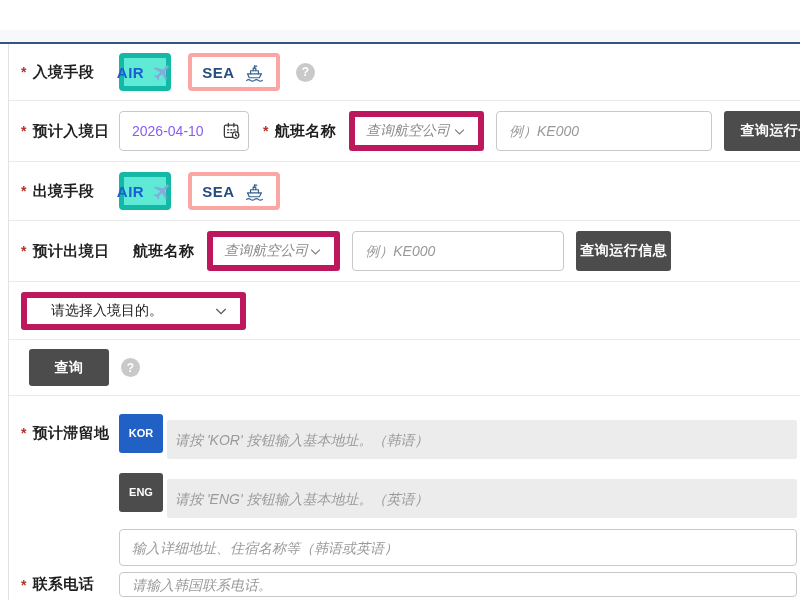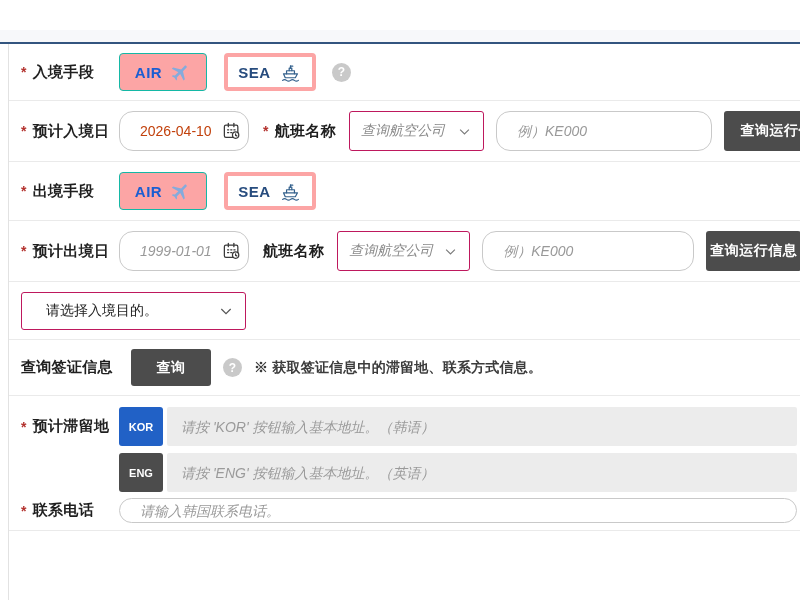--- a/index.html
+++ b/index.html
@@ -28,41 +28,41 @@
     flex-shrink:0; display:flex; align-items:center; margin-left:14px;
     font-size:15px; font-weight:700; color:#1f1f1f; letter-spacing:.3px;
   }
   .req { color:#b3322e; margin-right:6px; font-size:14px; font-weight:700; }
 
   .method-btn {
     height:38px; border-radius:4px; display:flex; align-items:center; justify-content:center;
     gap:8px; font-size:15px; font-weight:700; cursor:pointer; flex-shrink:0;
     background:#fff; font-family:inherit; letter-spacing:.5px;
   }
-  .method-air { width:88px; background:#fca5a5; border:1px solid #14b8a6; color:#1a5ed2; }
+  .method-air { width:52px; background:#5eead4; border:5px solid #14b8a6; color:#1a5ed2; }
   .method-sea { width:92px; background:#ffffff; border:4px solid #fca5a5; color:#274c7e; margin-left:17px; }
 
   .help {
     width:19px; height:19px; border-radius:50%; background:#c9c9c9; color:#fff;
     font-size:12px; font-weight:700; display:flex; align-items:center; justify-content:center;
     margin-left:16px; flex-shrink:0; cursor:pointer;
   }
 
   .inp {
-    height:40px; border:1px solid #c9c9c9; border-radius:14px; font-size:14px;
-    padding:0 20px; color:#c2410c; font-family:inherit; background:#fff; outline:none;
+    height:40px; border:1px solid #c9c9c9; border-radius:4px; font-size:14px;
+    padding:0 12px; color:#8b5cf6; font-family:inherit; background:#fff; outline:none;
   }
   .inp::placeholder { color:#999; font-style:italic; }
 
   .datebox { width:130px; position:relative; flex-shrink:0; }
   .datebox .inp { width:100%; padding-right:34px; }
   .cal-icon { position:absolute; right:8px; top:50%; transform:translateY(-50%); pointer-events:none; display:flex; }
 
   .selbox {
-    height:40px; border:1px solid #be185d; border-radius:3px; background:#fff;
+    height:40px; border:6px solid #be185d; border-radius:3px; background:#fff;
     display:flex; align-items:center; justify-content:space-between;
     padding:0 11px; flex-shrink:0; cursor:pointer;
   }
   .sel-ph { color:#8a8a8a; font-style:italic; font-size:14px; }
   .sel-dark { color:#222; font-size:14px; }
 
   .dark-btn {
     background:#4c4c4c; color:#fff; border:none; border-radius:3px; cursor:pointer;
     font-weight:700; font-size:14px; height:40px; flex-shrink:0; font-family:inherit;
     letter-spacing:.5px;
@@ -75,21 +75,21 @@
   .spacer { width:98px; flex-shrink:0; }
   .addr-btn {
     width:44px; height:39px; border:none; border-radius:3px; color:#fff; cursor:pointer;
     font-weight:700; font-size:11px; flex-shrink:0; font-family:inherit;
     display:flex; align-items:center; justify-content:center;
   }
   .addr-kor { background:#2161c6; }
   .addr-eng { background:#4c4c4c; }
   .addr-input {
     flex:1; height:39px; background:#ececec; border:none; margin-left:4px;
-    padding:0 14px; font-size:14px; font-family:inherit; outline:none; border-radius:2px;
+    padding:0 8px; font-size:14px; font-family:inherit; outline:none; border-radius:2px;margin-top:13px;
   }
   .addr-input::placeholder { color:#9a9a9a; font-style:italic; }
   .wide-input { flex:1; height:37px; }
   .gap7  { margin-top:7px; }
   .gap11 { margin-top:11px; }
   .gap6  { margin-top:6px; }
   .pad-b7 { padding-bottom:7px; }
 
   svg { display:block; }
 </style>
@@ -196,37 +196,20 @@
           </svg>
         </span>
       </button>
     </div>
 
     <div class="frow h61">
       <div class="flabel">
         <span class="req">*</span>
         <span>预计出境日</span>
       </div>
-      <div class="datebox">
-        <input class="inp" type="text" placeholder="1999-01-01" style="">
-        <span class="cal-icon">
-          <svg viewBox="0 0 24 24" width="19" height="19" fill="none" stroke="#3a3a3a" stroke-width="1.6" stroke-linecap="round">
-            <rect x="3" y="4.5" width="17" height="15.5" rx="2"></rect>
-            <line x1="8" y1="2.5" x2="8" y2="6.5"></line>
-              <line x1="15" y1="2.5" x2="15" y2="6.5"></line>
-            <line x1="7" y1="10.5" x2="8.5" y2="10.5"></line>
-              <line x1="11" y1="10.5" x2="12.5" y2="10.5"></line>
-              <line x1="15" y1="10.5" x2="16.5" y2="10.5"></line>
-            <line x1="7" y1="14" x2="8.5" y2="14"></line>
-              <line x1="11" y1="14" x2="12.5" y2="14"></line>
-            <circle cx="17.2" cy="17.2" r="4" fill="#fff"></circle>
-            <polyline points="17.2 15.6 17.2 17.4 18.6 18.2"></polyline>
-          </svg>
-        </span>
-      </div>
       <div class="flabel-inline">
         <span>航班名称</span>
       </div>
       <div class="selbox" style="width:133px; margin-left:13px;">
         <span class="sel-ph">查询航空公司</span>
         <span>
           <svg viewBox="0 0 24 24" width="15" height="15" fill="none" stroke="#7a7a7a" stroke-width="1.8">
               <polyline points="5 9 12 16 19 9"></polyline>
             </svg>
         </span>
@@ -240,42 +223,42 @@
         <span class="sel-dark">请选择入境目的。</span>
         <span>
           <svg viewBox="0 0 24 24" width="16" height="16" fill="none" stroke="#555" stroke-width="1.8">
               <polyline points="5 9 12 16 19 9"></polyline>
             </svg>
         </span>
       </div>
     </div>
 
     <div class="frow h56">
-      <div class="flabel" style="width:102px;">
-        <span>查询签证信息</span>
-      </div>
       <button class="dark-btn" style="width:80px; height:37px; margin-left:8px;">查询</button>
       <span class="help" style="margin-left:12px;">?</span>
-      <span class="note">※ 获取签证信息中的滞留地、联系方式信息。</span>
     </div>
 
     <div class="stay-block pad-b7">
       <div class="stay-row">
         <div class="flabel">
           <span class="req">*</span>
           <span>预计滞留地</span>
         </div>
         <button class="addr-btn addr-kor">KOR</button>
         <input class="addr-input" type="text" disabled="" placeholder="请按 'KOR' 按钮输入基本地址。（韩语）" style="">
       </div>
       <div class="stay-row gap7">
         <div class="spacer"></div>
         <button class="addr-btn addr-eng">ENG</button>
         <input class="addr-input" type="text" disabled="" placeholder="请按 'ENG' 按钮输入基本地址。（英语）" style="">
       </div>
+      <div class="stay-row gap11">
+        <div class="spacer"></div>
+        <input class="inp wide-input" type="text" placeholder="输入详细地址、住宿名称等（韩语或英语）" style="">
+      </div>
       <div class="stay-row gap6">
         <div class="flabel">
           <span class="req">*</span>
           <span>联系电话</span>
         </div>
         <input class="inp" style="flex: 1 1 0%; height: 25px;" type="text" placeholder="请输入韩国联系电话。">
       </div>
     </div>
 
   </div>

